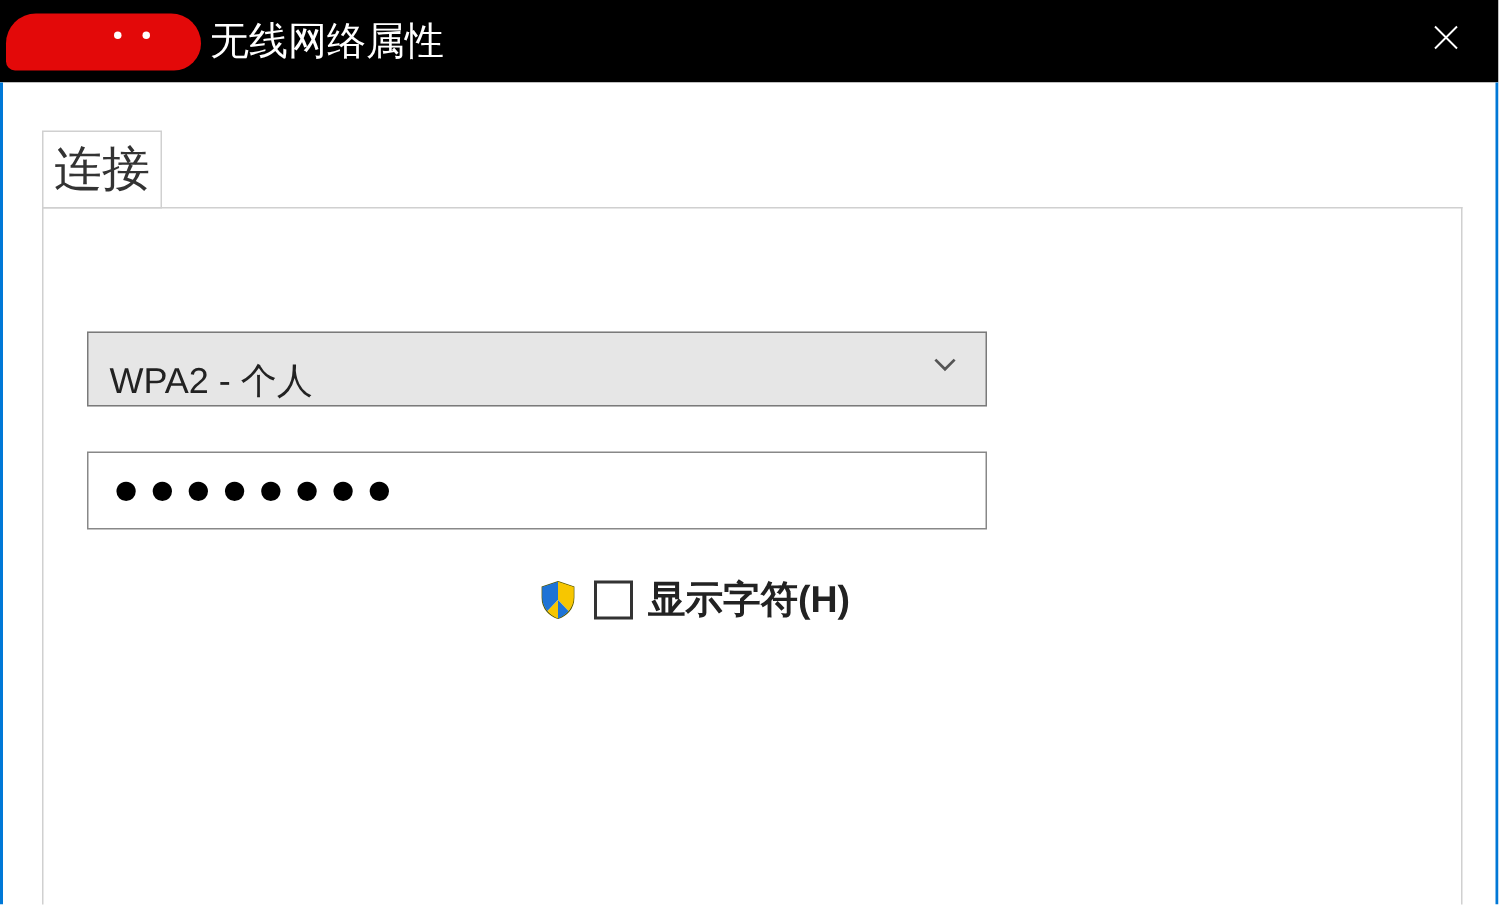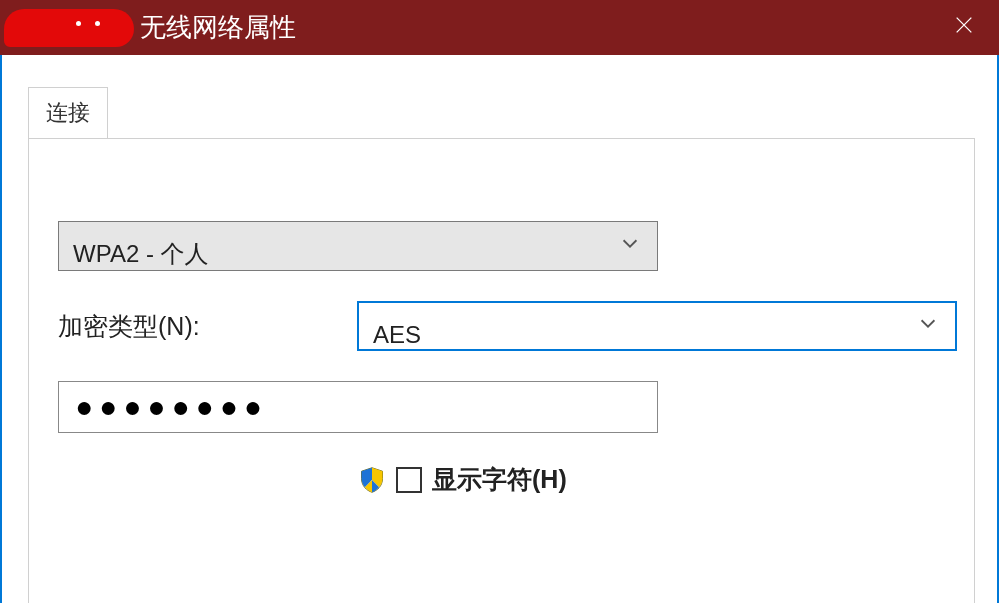--- a/index.html
+++ b/index.html
@@ -5,21 +5,21 @@
   html, body {
     margin: 0;
     padding: 0;
     width: 999px;
     height: 603px;
     font-family: "Microsoft YaHei", "Segoe UI", sans-serif;
     background: #ffffff;
     overflow: hidden;
   }
   .titlebar {
-    background: #7f1d1d;
+    background: #000000;
     height: 55px;
     display: flex;
     align-items: center;
     color: #ffffff;
     font-size: 26px;
     position: relative;
   }
   .ssid-redact {
     width: 130px;
     height: 38px;
@@ -70,21 +70,21 @@
     position: relative;
     height: 90px;
   }
   .tab {
     position: absolute;
     top: 32px;
     height: 52px;
     display: flex;
     align-items: center;
     justify-content: center;
-    font-size: 22px;
+    font-size: 32px;
     color: #333;
     cursor: pointer;
     border: 1px solid #d0d0d0;
     background: #ffffff;
     box-sizing: border-box;
   }
   .tab.inactive {
     left: 26px;
     width: 80px;
     border-bottom: 1px solid #d0d0d0;
@@ -235,31 +235,20 @@
       <div class="combo">
         <span>WPA2 - 个人</span>
         <span class="chevron">
           <svg viewBox="0 0 24 24">
               <path d="M5 9 L12 16 L19 9" stroke="#555" stroke-width="2" fill="none"></path>
             </svg>
         </span>
       </div>
     </div>
 
-    <div class="row">
-      <div class="label">加密类型(N):</div>
-      <div class="combo highlight">
-        <span>AES</span>
-        <span class="chevron">
-          <svg viewBox="0 0 24 24">
-              <path d="M5 9 L12 16 L19 9" stroke="#555" stroke-width="2" fill="none"></path>
-            </svg>
-        </span>
-      </div>
-    </div>
 
     <div class="row">
       <div class="pw">
         <input type="text" readonly="" value="●●●●●●●●" style="">
       </div>
     </div>
 
     <div class="show-row">
       <span class="shield">
         <svg viewBox="0 0 32 32">

